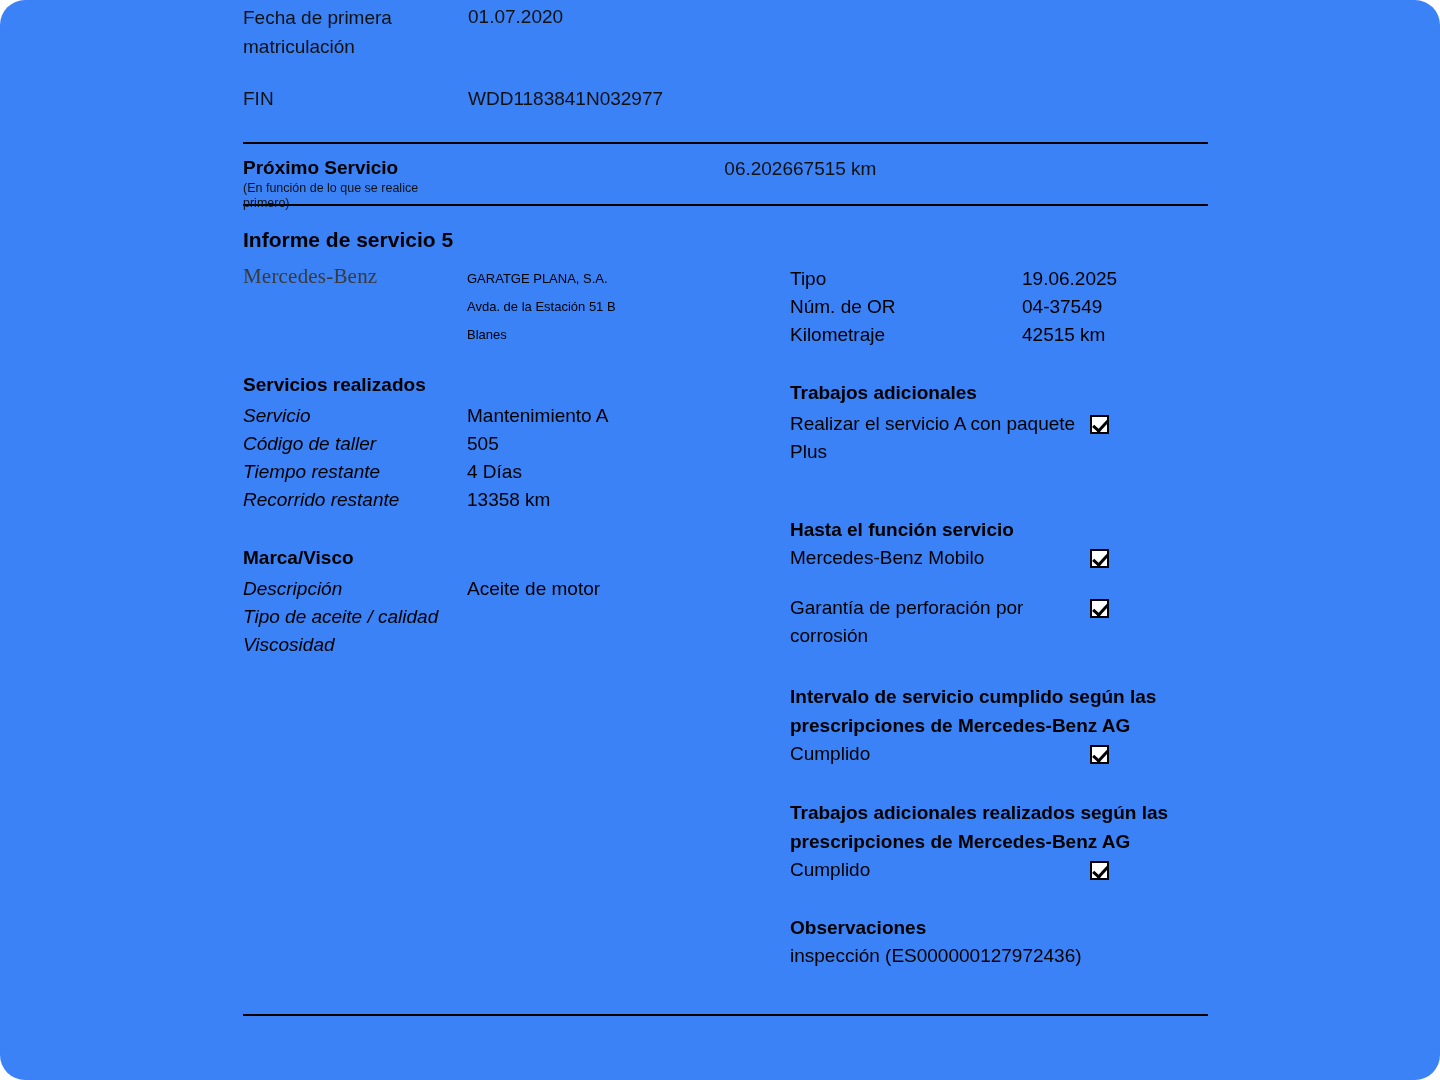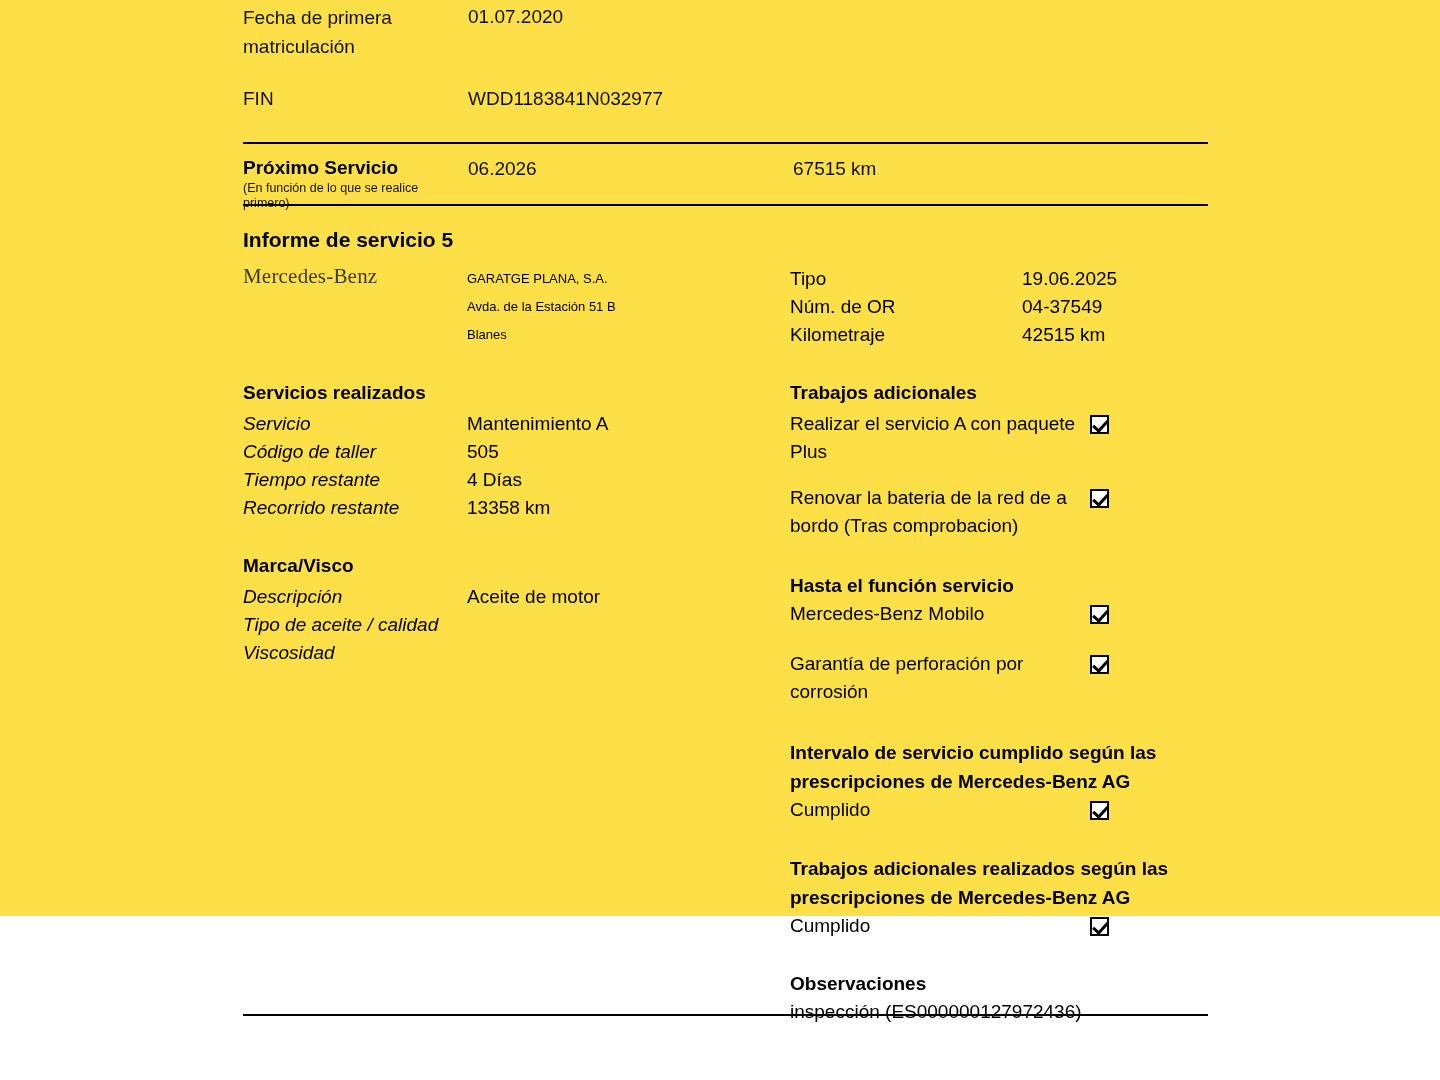--- a/index.html
+++ b/index.html
@@ -8,22 +8,23 @@
     padding: 0;
     width: 1440px;
     height: 1080px;
     background: #ffffff;
     font-family: "Liberation Sans", sans-serif;
     color: #000000;
   }
   .page {
     position: relative;
     width: 1440px;
-    height: 916px;
-    background: #fde047;
+    height: 1080px;
+    background: #3b82f6;
+    border-radius: 25px;
   }
 
   
   .lbl { font-size: 19px; line-height: 28px; color: #111; }
   .val { font-size: 19px; line-height: 28px; color: #111; }
 
   
   .top-block {
     position: absolute;
     left: 243px;
@@ -53,21 +54,21 @@
   
   .prox {
     position: absolute;
     left: 243px;
     top: 155px;
     width: 965px;
     display: flex;
     align-items: flex-start;
   }
   .prox .p-title { width: 225px; flex: 0 0 225px; }
-  .prox .p-date  { width: 325px; flex: 0 0 325px; }
+  .prox .p-date  { width: 325px; flex: 0 0 325px; text-align: right; }
   .prox .p-km    { flex: 1 1 auto; }
   .prox-title-main { font-size: 19px; font-weight: bold; line-height: 26px; }
   .prox-sub { font-size: 12.5px; line-height: 15px; color: #111; }
 
   
   .informe-title {
     position: absolute;
     left: 243px;
     top: 228px;
     font-size: 21px;
@@ -103,21 +104,21 @@
     line-height: 28px;
   }
   .meta-row { display: flex; }
   .meta-row .m1 { width: 232px; flex: 0 0 232px; }
   .meta-row .m2 { flex: 1 1 auto; }
 
   
   .left-col {
     position: absolute;
     left: 243px;
-    top: 378px;
+    top: 370px;
     width: 520px;
   }
   .sec-head {
     font-size: 19px;
     font-weight: bold;
     line-height: 30px;
     margin-bottom: 2px;
   }
   .kv { display: flex; font-size: 19px; line-height: 28px; }
   .kv .k { width: 224px; flex: 0 0 224px; font-style: italic; }
@@ -274,26 +275,20 @@
 
     <div class="chk-row">
       <div class="txt">Realizar el servicio A con paquete Plus</div>
       <div class="chk-box-wrap">
         <span class="checkbox"></span>
       </div>
     </div>
 
     <div class="gap-18"></div>
 
-    <div class="chk-row">
-      <div class="txt">Renovar la bateria de la red de a bordo (Tras comprobacion)</div>
-      <div class="chk-box-wrap">
-        <span class="checkbox"></span>
-      </div>
-    </div>
 
     <div class="gap-32"></div>
 
     <div class="rsec-head">Hasta el función servicio</div>
 
     <div class="chk-row">
       <div class="txt">Mercedes-Benz Mobilo</div>
       <div class="chk-box-wrap">
         <span class="checkbox"></span>
       </div>

